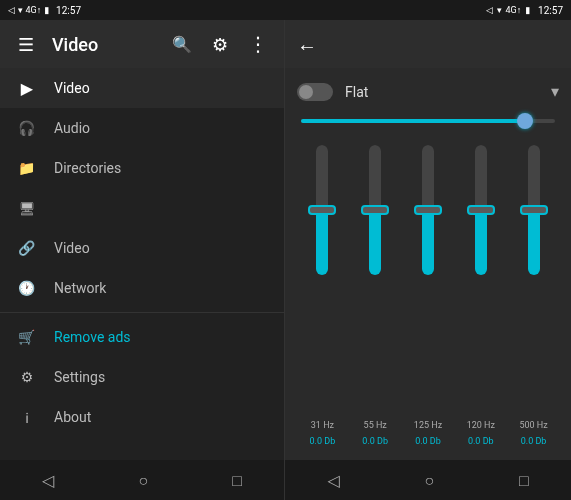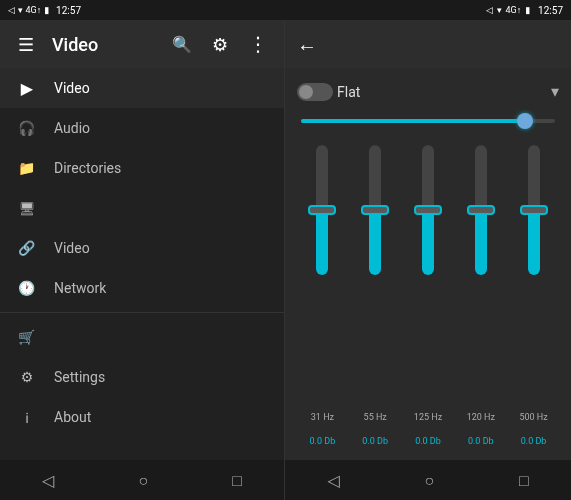--- a/index.html
+++ b/index.html
@@ -178,21 +178,21 @@
       padding: 10px 12px;
       display: flex;
       flex-direction: column;
       gap: 10px;
     }
 
     
     .preset-row {
       display: flex;
       align-items: center;
-      gap: 4px;
+      gap: 12px;
       padding: 4px 0;
     }
     .toggle-switch {
       width: 36px;
       height: 18px;
       background: #555;
       border-radius: 9px;
       position: relative;
       cursor: pointer;
     }
@@ -253,21 +253,21 @@
       display: flex;
       align-items: stretch;
       gap: 2px;
       padding: 4px 0;
     }
     .eq-band {
       flex: 1;
       display: flex;
       flex-direction: column;
       align-items: center;
-      gap: 14px;
+      gap: 6px;
       justify-content: center;
     }
     .eq-slider-container {
       flex: 1;
       width: 32px;
       position: relative;
       display: flex;
       flex-direction: column;
       align-items: center;
     }
@@ -394,20 +394,21 @@
         <span class="nav-icon" style="font-size:14px">🔗</span>
         <span>Video</span>
       </div>
       <div class="nav-item">
         <span class="nav-icon" style="font-size:14px">🕐</span>
         <span>Network</span>
       </div>
       <div class="nav-divider"></div>
       <div class="nav-item highlight">
         <span class="nav-icon" style="color:#00bcd4;font-size:14px">🛒</span>
+        <span>Remove ads</span>
       </div>
       <div class="nav-item">
         <span class="nav-icon" style="font-size:14px">⚙</span>
         <span>Settings</span>
       </div>
       <div class="nav-item">
         <span class="nav-icon" style="font-size:14px">ℹ</span>
         <span>About</span>
       </div>
     </div>

